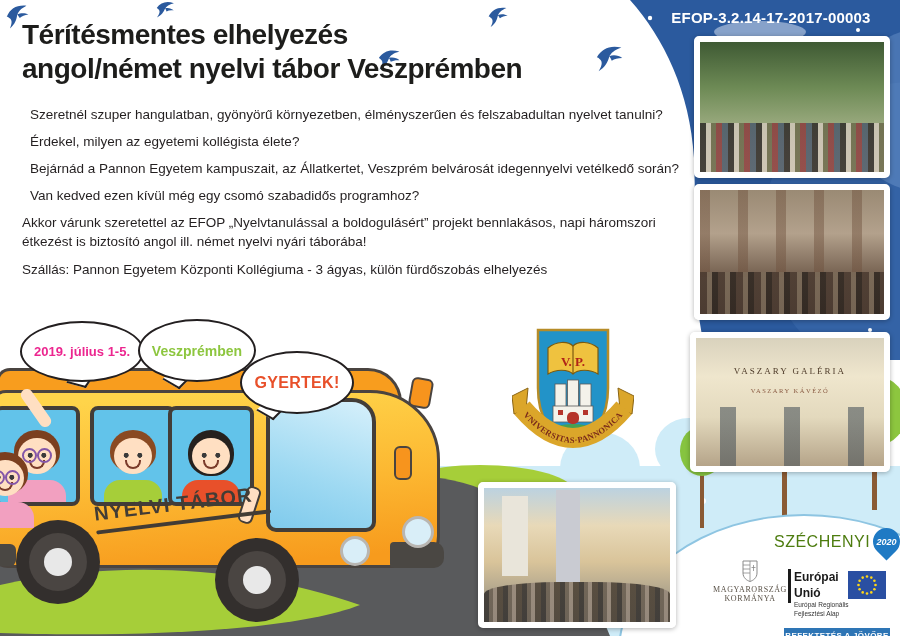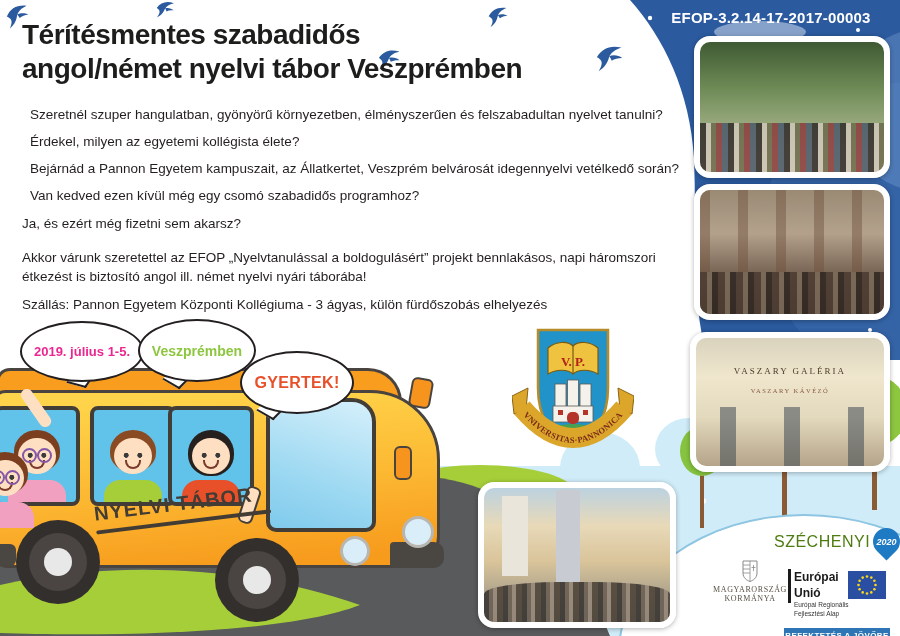--- a/index.html
+++ b/index.html
@@ -49,21 +49,21 @@
   .t1 .crown{left:680px;top:426px;width:44px;height:50px;background:#86c440;}
   .t2 .trunk{left:782px;top:438px;width:5px;height:88px;}
   .t2 .crown{left:752px;top:382px;width:66px;height:72px;background:#79bd3e;}
   .t3 .trunk{left:872px;top:428px;width:5px;height:82px;}
   .t3 .crown{left:845px;top:376px;width:62px;height:70px;background:#8dc63f;}
   .bush{position:absolute;left:626px;top:556px;width:42px;height:48px;border-radius:50%;
         background:#c3d64a;z-index:3;}
   
   .roadsvg{position:absolute;left:0;top:455px;z-index:4;}
   
-  .photo{position:absolute;z-index:20;border:6px solid #fff;border-radius:16px;
+  .photo{position:absolute;z-index:20;border:6px solid #fff;border-radius:5px;
          box-shadow:0 1px 5px rgba(0,0,0,.3);overflow:hidden;}
   .ph1{left:694px;top:36px;width:184px;height:130px;
        background:linear-gradient(180deg,#3f5a34 0%,#6d8a55 35%,#93a578 60%,#b9b099 78%,#cfc3a6 100%);}
   .ph2{left:694px;top:184px;width:184px;height:124px;
        background:linear-gradient(180deg,#9a8a74 0%,#b3a18c 35%,#7c6document857 65%,#57453a 100%);
        background:linear-gradient(180deg,#9a8a74 0%,#b3a18c 35%,#7c6857 65%,#57453a 100%);}
   .ph2 .curtains{position:absolute;left:0;top:0;right:0;height:70%;
        background:repeating-linear-gradient(90deg,rgba(110,80,60,.45) 0 10px,transparent 10px 38px);}
   .ph3{left:690px;top:332px;width:188px;height:128px;
        background:linear-gradient(180deg,#d9d2bd 0%,#efe6cd 30%,#e3d9bd 62%,#b5a489 100%);}
@@ -210,30 +210,29 @@
   <svg class="bird b4" viewBox="0 0 32 32">
       <use href="#swallow-sym"></use>
     </svg>
   <svg class="bird b5" viewBox="0 0 32 32">
       <use href="#swallow-sym"></use>
     </svg>
 
   <div class="efop">EFOP-3.2.14-17-2017-00003</div>
 
   <div class="title">
-    <div>Térítésmentes szabadidős</div>
+    <div>Térítésmentes elhelyezés</div>
     <div>angol/német nyelvi tábor Veszprémben</div>
   </div>
 
   <div class="bodytext">
     <div class="q">Szeretnél szuper hangulatban, gyönyörű környezetben, élményszerűen és felszabadultan nyelvet tanulni?</div>
     <div class="q">Érdekel, milyen az egyetemi kollégista élete?</div>
     <div class="q">Bejárnád a Pannon Egyetem kampuszait, az Állatkertet, Veszprém belvárosát idegennyelvi vetélkedő során?</div>
     <div class="q">Van kedved ezen kívül még egy csomó szabadidős programhoz?</div>
-    <div class="para tease">Ja, és ezért még fizetni sem akarsz?</div>
     <div class="para">Akkor várunk szeretettel az EFOP „Nyelvtanulással a boldogulásért” projekt bennlakásos, napi háromszori étkezést is biztosító angol ill. német nyelvi nyári táborába!</div>
     <div class="para">Szállás: Pannon Egyetem Központi Kollégiuma - 3 ágyas, külön fürdőszobás elhelyezés</div>
   </div>
 
   <div class="sky"></div>
   <div class="bump bp1"></div>
   <div class="bump bp2"></div>
   <div class="bump bp3"></div>
   <div class="bump bp4"></div>
   <div class="bump w bp5"></div>

